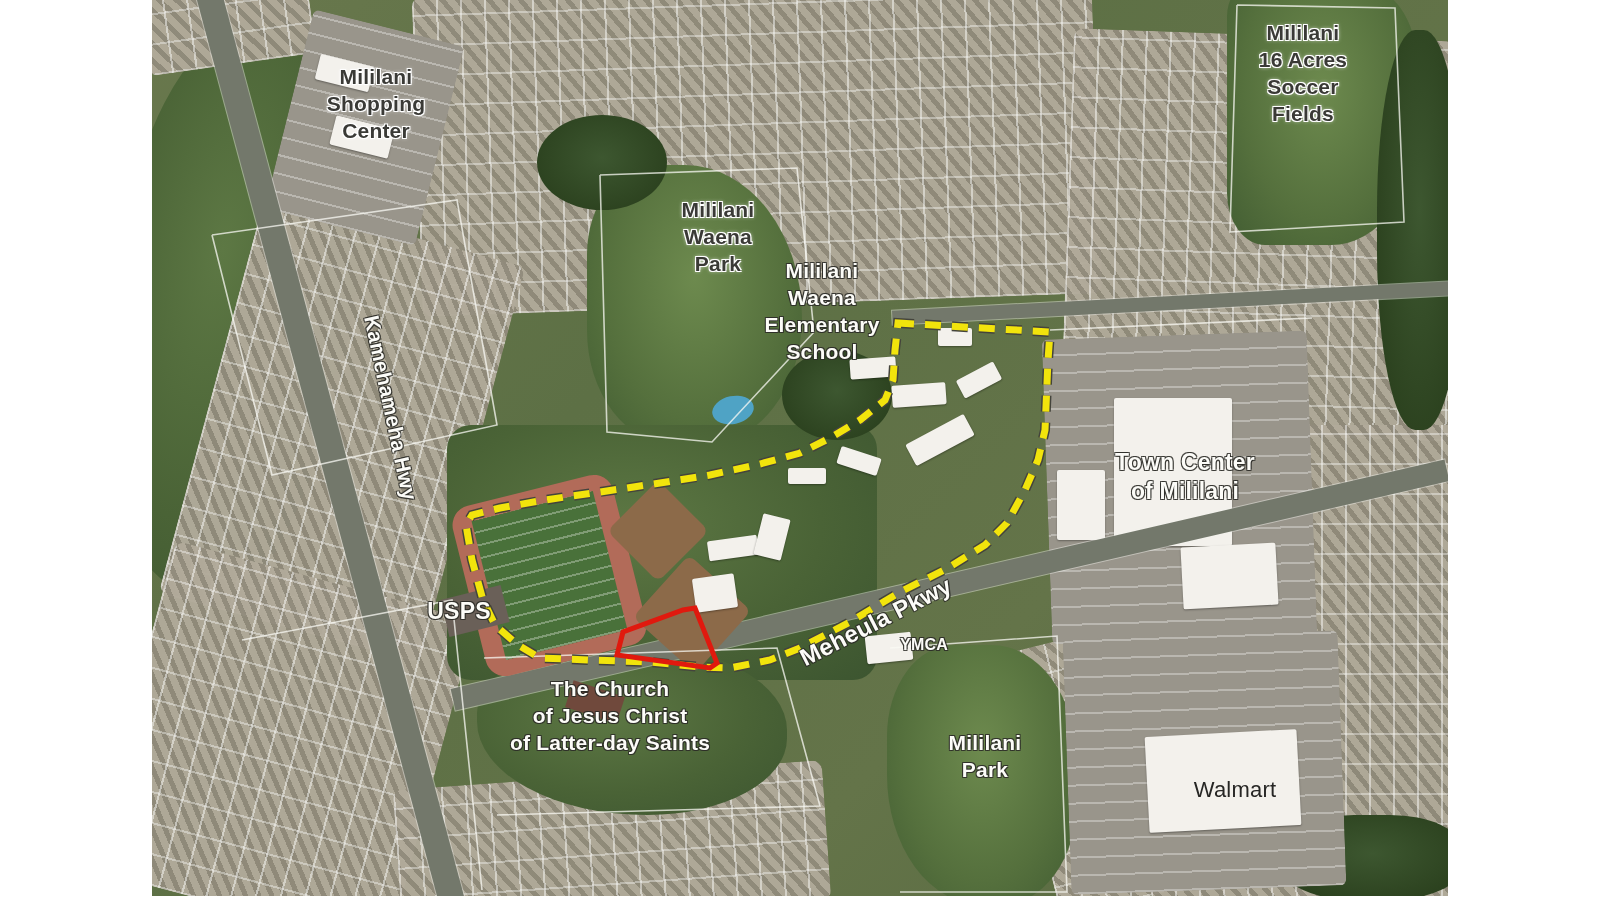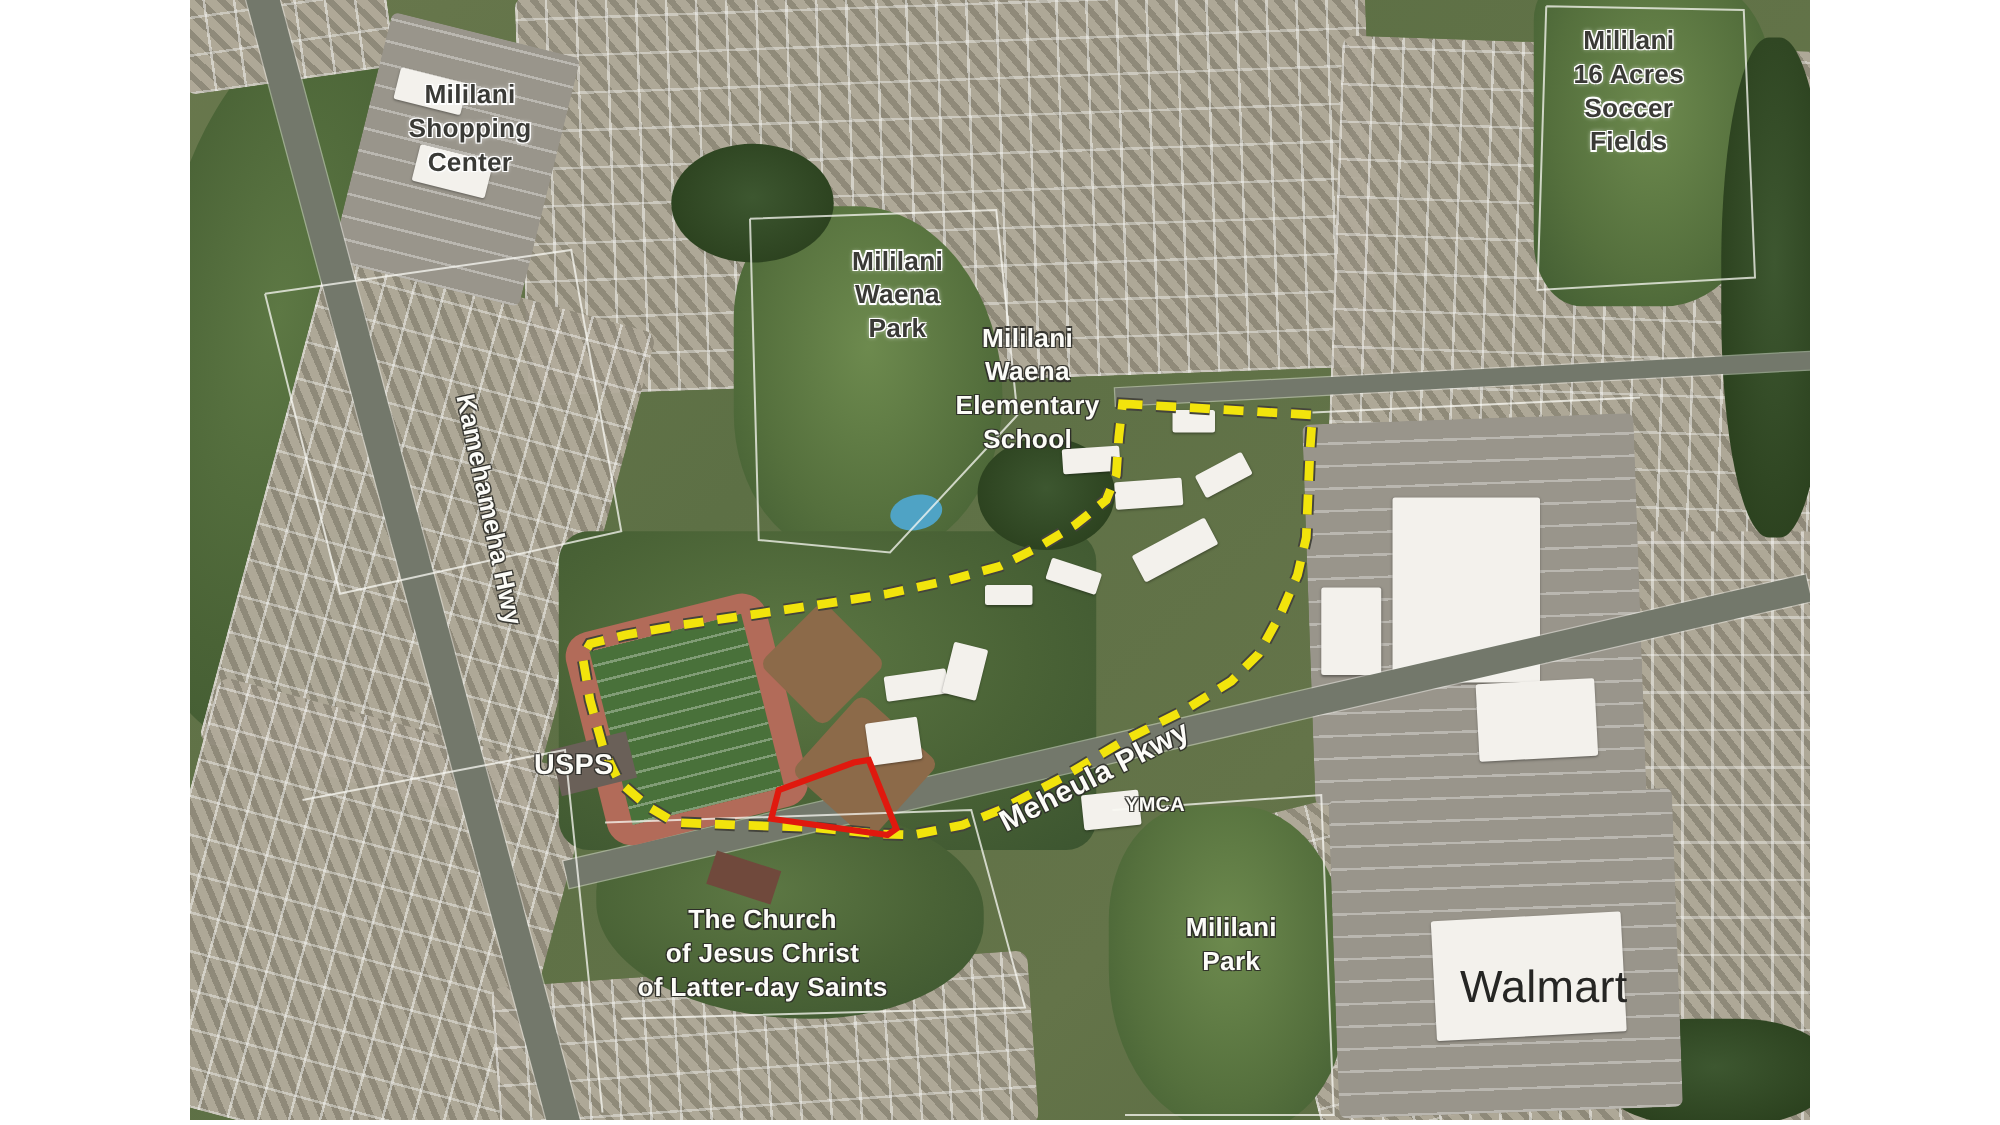--- a/index.html
+++ b/index.html
@@ -119,26 +119,28 @@
 Waena
 Park</div>
     <div class="lbl light" style="left:670px;top:312px;">Mililani
 Waena
 Elementary
 School</div>
     <div class="lbl dark" style="left:1151px;top:74px;">Mililani
 16 Acres
 Soccer
 Fields</div>
+    <div class="lbl light" style="left:1033px;top:477px;font-size:23px;">Town Center
+of Mililani</div>
     <div class="lbl light" style="left:307px;top:612px;font-size:23px;">USPS</div>
     <div class="lbl light" style="left:772px;top:645px;font-size:16px;">YMCA</div>
     <div class="lbl light" style="left:833px;top:757px;">Mililani
 Park</div>
-    <div class="lbl plain" style="left:1083px;top:790px;font-size:36px;">Walmart</div>
-    <div class="lbl light" style="left:458px;top:764px;">The Church
+    <div class="lbl plain" style="left:1083px;top:790px;font-size:22px;">Walmart</div>
+    <div class="lbl light" style="left:458px;top:716px;">The Church
 of Jesus Christ
 of Latter-day Saints</div>
     <div class="lbl light" style="left:238px;top:408px;transform:translate(-50%,-50%) rotate(78deg);white-space:nowrap;">Kamehameha Hwy</div>
     <div class="lbl light" style="left:724px;top:622px;transform:translate(-50%,-50%) rotate(-27deg);white-space:nowrap;font-size:24px;">Meheula Pkwy</div>
   </div>
 
   <div class="p" style="left:0;top:0;width:152px;height:900px;background:#fff;"></div>
   <div class="p" style="left:1448px;top:0;width:152px;height:900px;background:#fff;"></div>
   <div class="p" style="left:0;top:896px;width:1600px;height:4px;background:#fff;"></div>
 </div>

